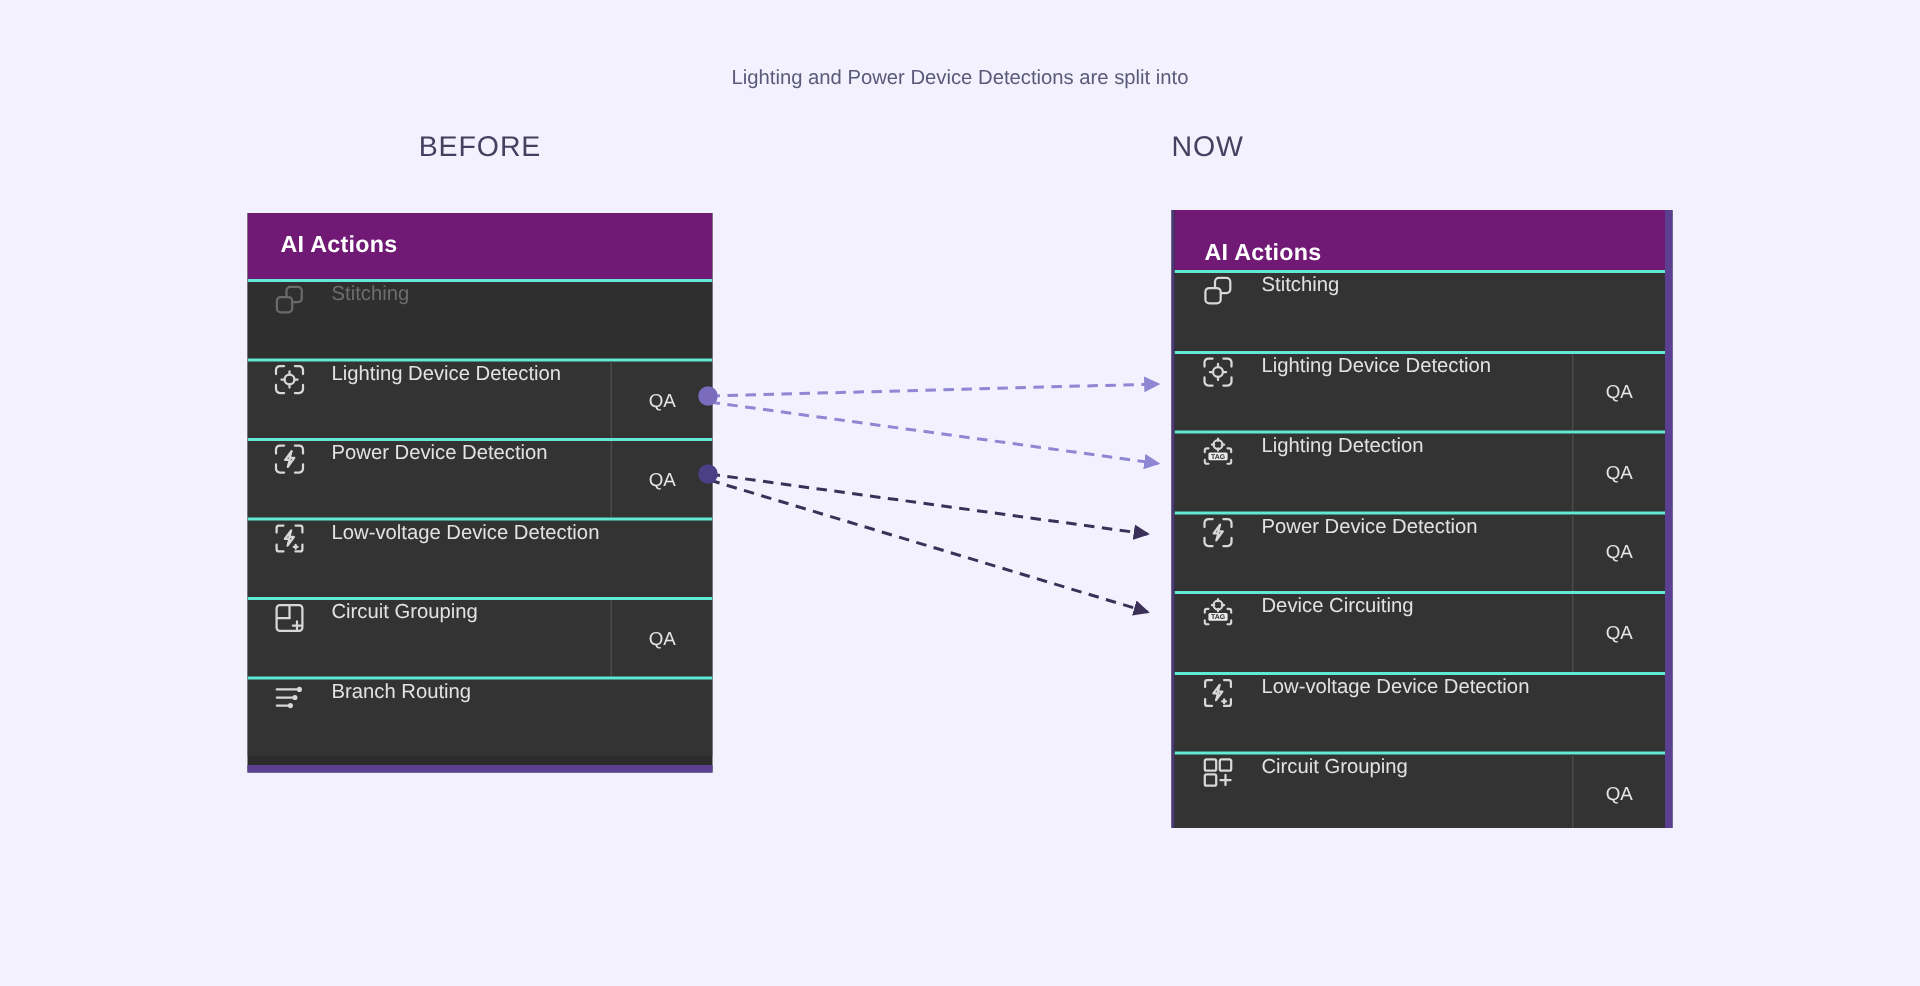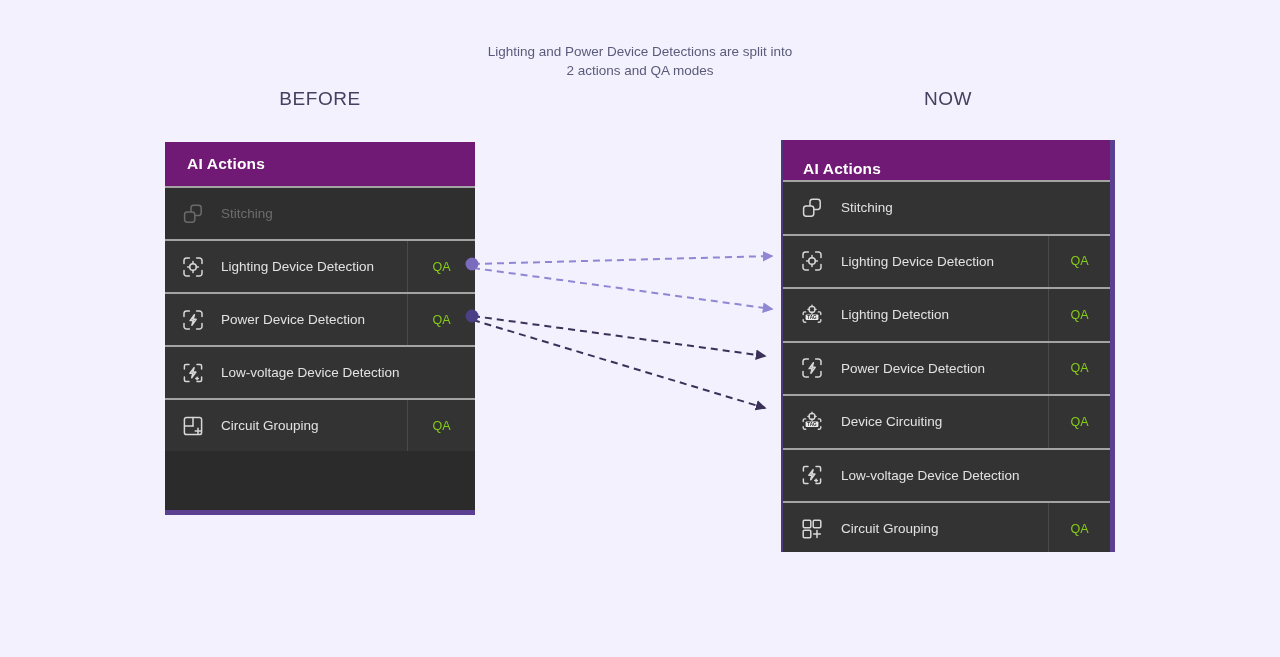--- a/index.html
+++ b/index.html
@@ -28,21 +28,21 @@
   
   .heading {
     position: absolute;
     top: 88px;
     font-size: 19px;
     font-weight: normal;
     letter-spacing: 0.6px;
     color: #45405f;
   }
   .heading.before { left: 165px; width: 310px; text-align: center; }
-  .heading.now    { left: 781px; width: 334px; text-align: center; }
+  .heading.now    { left: 781px; width: 334px; }
 
   
   .panel {
     position: absolute;
     background: #2b2b2b;
     overflow: hidden;
   }
 
   .panel-header {
     height: 44px;
@@ -51,23 +51,23 @@
     align-items: center;
     padding-left: 22px;
     font-size: 15.5px;
     font-weight: bold;
     color: #ffffff;
     letter-spacing: 0.2px;
   }
 
   .row {
     display: flex;
-    align-items: center;
+    align-items: flex-start;
     background: #333333;
-    border-top: 2px solid #a3a3a3;
+    border-top: 2px solid #5eead4;
     position: relative;
   }
   .row .icon-cell {
     width: 56px;
     min-width: 56px;
     display: flex;
     align-items: center;
     justify-content: center;
   }
   .row .label {
@@ -76,21 +76,21 @@
     color: #e2e2e2;
     white-space: nowrap;
   }
   .row .qa-cell {
     width: 66px;
     min-width: 66px;
     display: flex;
     align-items: center;
     justify-content: center;
     font-size: 12.5px;
-    color: #84cc16;
+    color: #e5e5e5;
     border-left: 1px solid #4a4a4a;
     align-self: stretch;
   }
   .row .qa-cell.empty { border-left: none; }
   .row.dim { background: #2f2f2f; }
   .row.dim .label { color: #6d6d6d; }
   .row.dim .icon-cell svg { opacity: 0.35; }
 
   
   #panel-before {
@@ -130,21 +130,20 @@
     pointer-events: none;
   }
 
   svg.ico { display: block; }
 </style>
 </head>
 <body>
 
 <div class="caption">
   <div>Lighting and Power Device Detections are split into</div>
-  <div>2 actions and QA modes</div>
 </div>
 
 <div class="heading before">BEFORE</div>
 <div class="heading now">NOW</div>
 
 <div class="panel" id="panel-before">
   <div class="panel-header">AI Actions</div>
   <div id="before-rows">
       <div class="row dim">
         <div class="icon-cell">
@@ -200,20 +199,34 @@
       <div class="row">
         <div class="icon-cell">
           <svg class="ico" width="24" height="24" viewBox="0 0 24 24" fill="none" stroke="#d8d8d8" stroke-width="1.5" stroke-linecap="round">
       <rect x="3.4" y="3.4" width="17.2" height="17.2" rx="2.2"></rect>
       <path d="M12 3.6v8.6M3.6 12h8.6"></path>
       <path d="M17 14.2v5.6M14.2 17h5.6"></path>
     </svg>
         </div>
         <div class="label">Circuit Grouping</div>
         <div class="qa-cell">QA</div>
+      </div>
+      <div class="row">
+        <div class="icon-cell">
+          <svg class="ico" width="24" height="24" viewBox="0 0 24 24" fill="none" stroke="#d8d8d8" stroke-width="1.5" stroke-linecap="round">
+      <path d="M3.5 6.6h13.2"></path>
+            <circle cx="18.6" cy="6.6" r="1.7" fill="#d8d8d8" stroke="none"></circle>
+      <path d="M3.5 12h10.2"></path>
+            <circle cx="15.6" cy="12" r="1.7" fill="#d8d8d8" stroke="none"></circle>
+      <path d="M3.5 17.4h7.2"></path>
+            <circle cx="12.6" cy="17.4" r="1.7" fill="#d8d8d8" stroke="none"></circle>
+    </svg>
+        </div>
+        <div class="label">Branch Routing</div>
+        <div class="qa-cell empty"></div>
       </div>
     </div>
 </div>
 
 <div class="panel" id="panel-now">
   <div class="panel-header">AI Actions</div>
   <div id="now-rows">
       <div class="row">
         <div class="icon-cell">
           <svg class="ico" width="24" height="24" viewBox="0 0 24 24" fill="none" stroke="#d8d8d8" stroke-width="1.5">

